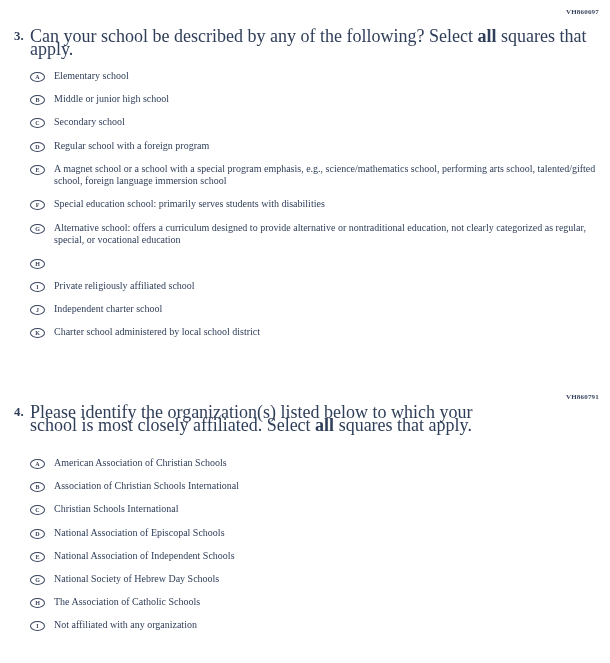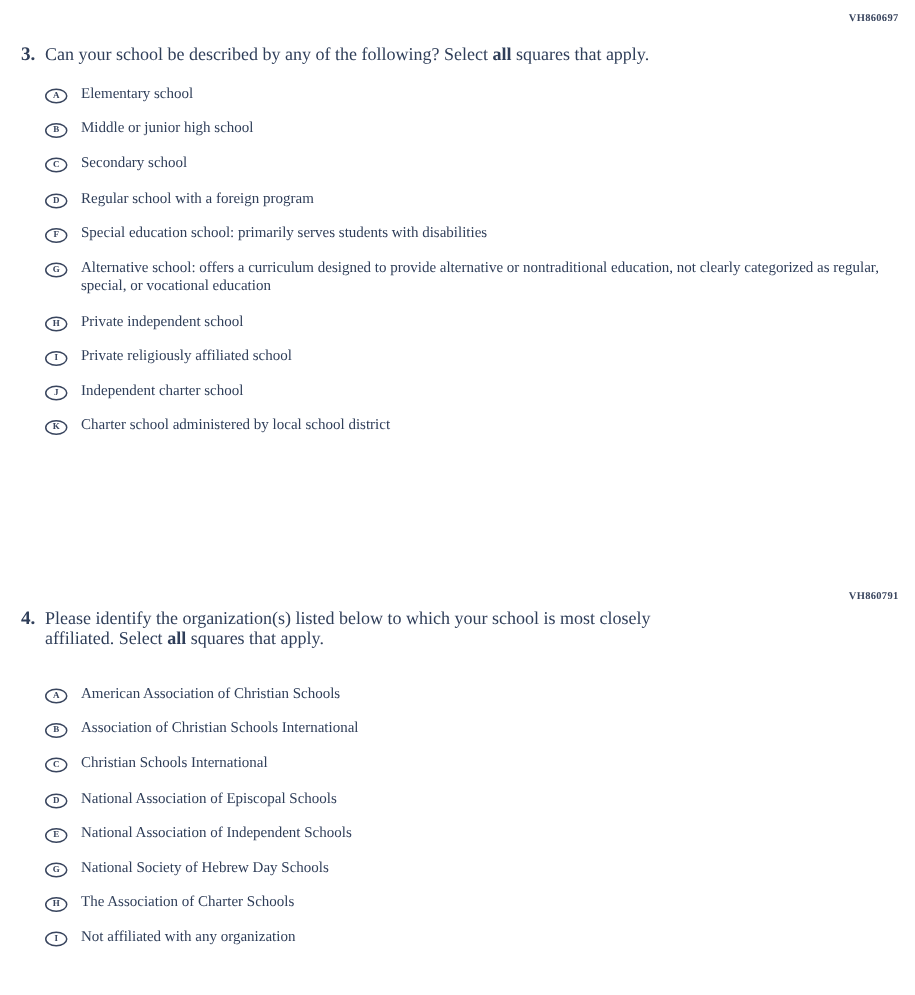--- a/index.html
+++ b/index.html
@@ -11,21 +11,21 @@
   #q3{top:0;}
   #q4{top:385px;}
   .code{
     position:absolute;top:8px;right:11px;
     font-size:7px;font-weight:bold;letter-spacing:.2px;color:#39455e;
   }
   .prompt-row{display:flex;padding-left:14px;}
   #q3 .prompt-row{margin-top:30px;}
   #q4 .prompt-row{margin-top:21px;}
   .qnum{width:16px;flex:none;font-weight:bold;font-size:12.8px;line-height:13px;}
-  .prompt{font-size:12px;line-height:13px;}
+  .prompt{font-size:18px;line-height:13px;}
   #q4 .prompt{max-width:452px;}
   .prompt b{font-weight:bold;}
   .opts{padding-left:30px;}
   #q3 .opts{margin-top:14px;}
   #q4 .opts{margin-top:25px;}
   .opt{display:flex;align-items:flex-start;margin-bottom:10.8px;}
   .oval{
     width:13px;height:8px;flex:none;margin-top:2px;
     border:1px solid #39455e;border-radius:50%;
     display:flex;align-items:center;justify-content:center;
@@ -65,35 +65,40 @@
       <span class="lbl">Secondary school</span>
     </div>
     <div class="opt">
       <span class="oval">
           <span>D</span>
         </span>
       <span class="lbl">Regular school with a foreign program</span>
     </div>
     <div class="opt">
       <span class="oval">
+          <span>E</span>
+        </span>
+      <span class="lbl">A magnet school or a school with a special program emphasis, e.g., science/mathematics school, performing arts school, talented/gifted school, foreign language immersion school</span>
+    </div>
+    <div class="opt">
+      <span class="oval">
           <span>F</span>
         </span>
       <span class="lbl">Special education school: primarily serves students with disabilities</span>
     </div>
     <div class="opt">
       <span class="oval">
           <span>G</span>
         </span>
       <span class="lbl">Alternative school: offers a curriculum designed to provide alternative or nontraditional education, not clearly categorized as regular, special, or vocational education</span>
     </div>
     <div class="opt">
       <span class="oval">
           <span>H</span>
         </span>
-      <span class="lbl">Private independent school</span>
     </div>
     <div class="opt">
       <span class="oval">
           <span>I</span>
         </span>
       <span class="lbl">Private religiously affiliated school</span>
     </div>
     <div class="opt">
       <span class="oval">
           <span>J</span>
@@ -149,21 +154,21 @@
     <div class="opt">
       <span class="oval">
           <span>G</span>
         </span>
       <span class="lbl">National Society of Hebrew Day Schools</span>
     </div>
     <div class="opt">
       <span class="oval">
           <span>H</span>
         </span>
-      <span class="lbl">The Association of Charter Schools</span>
+      <span class="lbl">The Association of Catholic Schools</span>
     </div>
     <div class="opt">
       <span class="oval">
           <span>I</span>
         </span>
       <span class="lbl">Not affiliated with any organization</span>
     </div>
   </div>
 </div>
 

